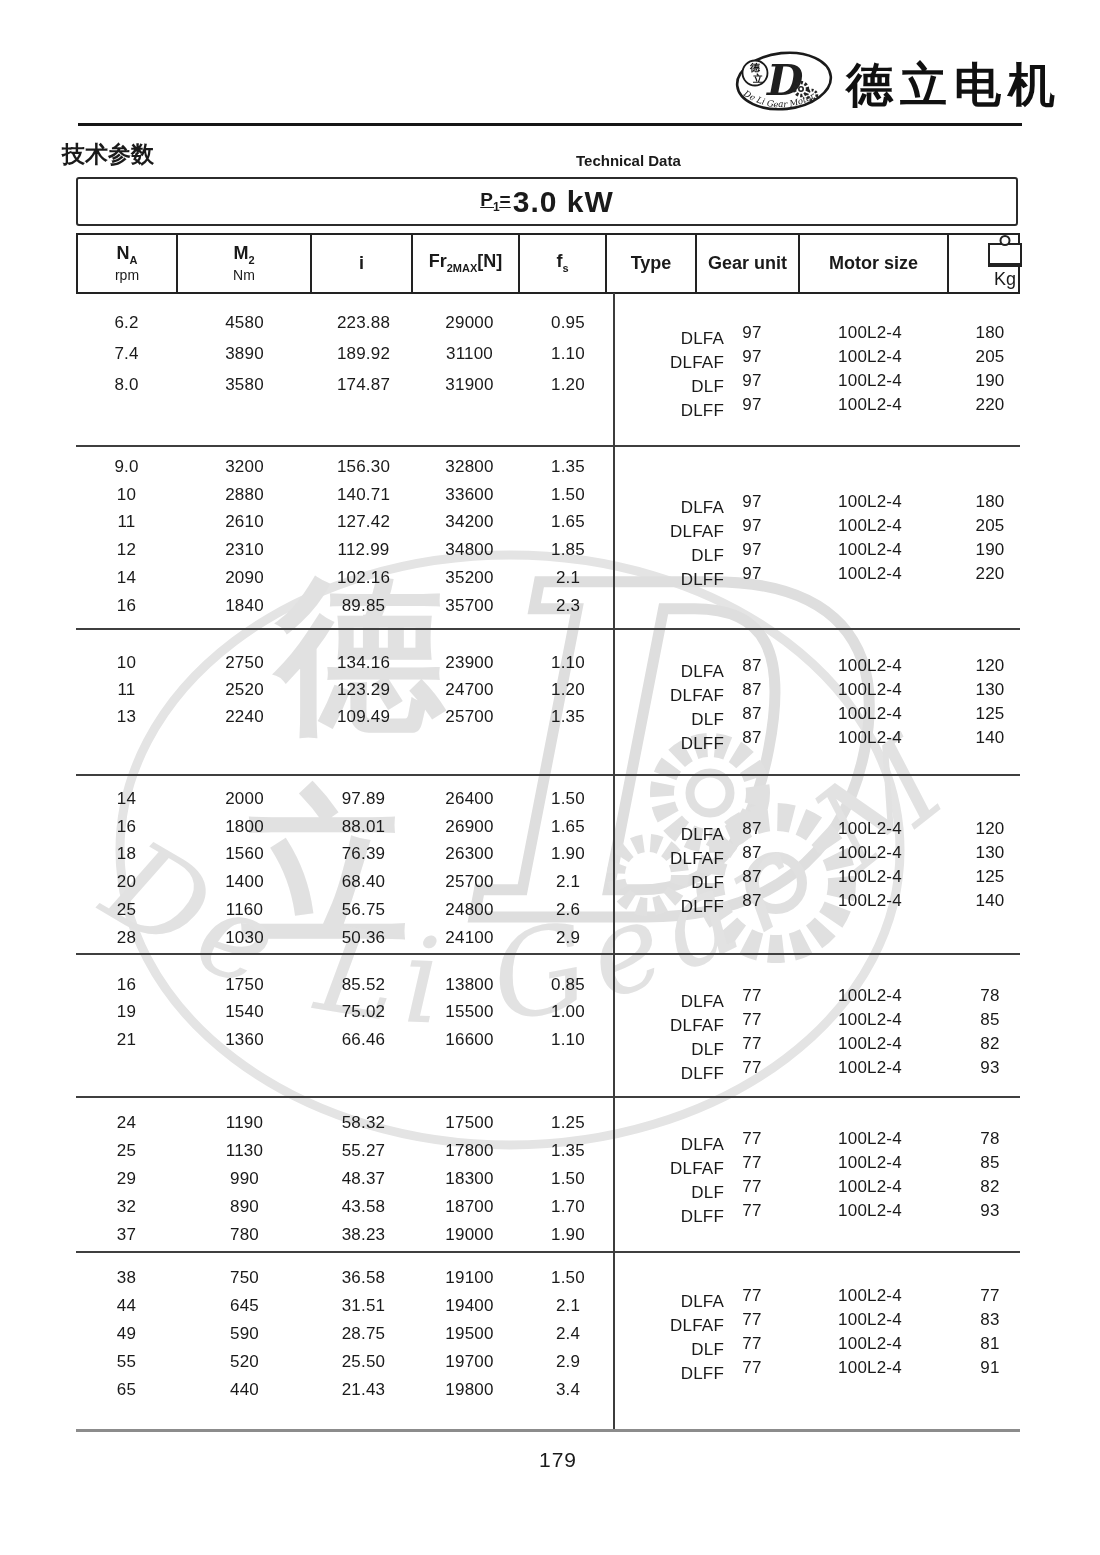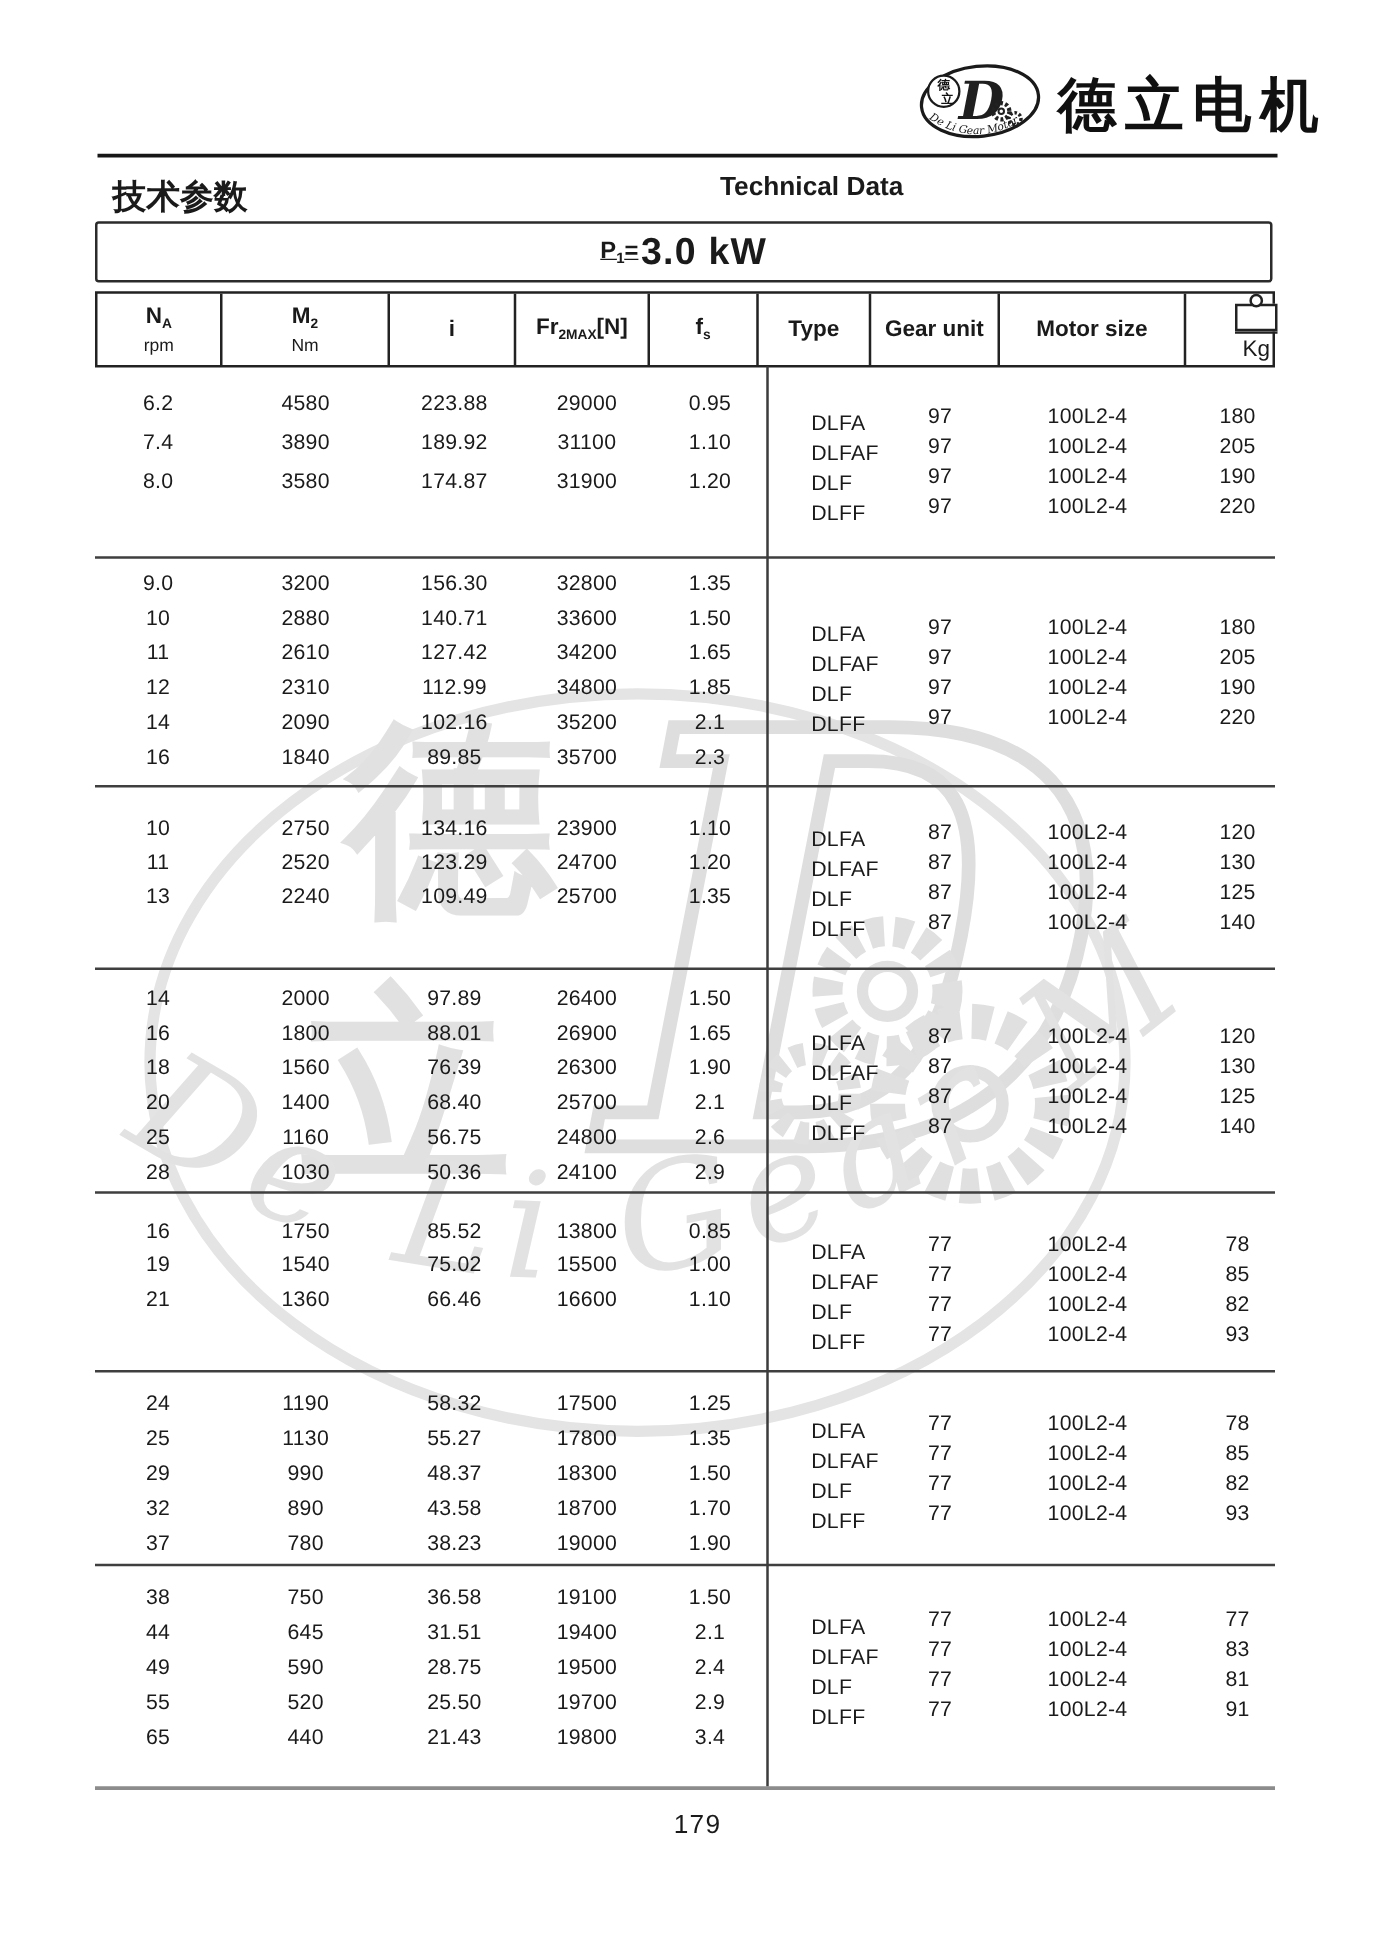--- a/index.html
+++ b/index.html
@@ -11,22 +11,22 @@
   .fg { position:absolute; inset:0; z-index:1; }
   .wm { position:absolute; left:70px; top:515px; z-index:0; pointer-events:none; }
 
   
   .logo-wrap { position:absolute; left:734px; top:50px; display:flex; align-items:center; }
   .brand {
     font-size:47px; font-weight:bold; letter-spacing:7px; margin-left:12px; line-height:1;
     font-family:"DejaVu Serif",serif; color:#101010; white-space:nowrap;
   }
   .top-rule { position:absolute; left:78px; top:123px; width:944px; height:3px; background:#161616; }
-  .sec-cn { position:absolute; left:90px; top:139px; font-size:27px; font-weight:bold; }
-  .sec-en { position:absolute; left:576px; top:138px; font-size:21px; font-weight:bold; }
+  .sec-cn { position:absolute; left:62px; top:139px; font-size:23px; font-weight:bold; }
+  .sec-en { position:absolute; left:576px; top:152px; font-size:15px; font-weight:bold; }
 
   .power-box {
     position:absolute; left:76px; top:177px; width:942px; height:49px;
     border:2px solid #2b2b2b; border-radius:3px; box-sizing:border-box;
     display:flex; align-items:center; justify-content:center; background:#fff;
   }
   .pbase { font-size:19px; font-weight:bold;text-decoration:underline; }
   .pbase sub { font-size:12px; }
   .pval { font-size:30px; font-weight:bold; letter-spacing:1px; margin-left:2px; }
 
@@ -59,21 +59,21 @@
   .vdiv { position:absolute; left:537px; top:0; width:2px; height:100%; background:#3c3c3c; z-index:2; }
   .block { display:flex; border-bottom:2px solid #3f3f3f; box-sizing:border-box; }
   .block:last-child { border-bottom:none; }
   .lzone { width:537px; display:flex; flex-direction:column; box-sizing:border-box; }
   .lrow { display:flex; height:var(--lrh,28px); align-items:center; flex:0 0 auto; }
   .lc { text-align:center; font-size:17px; letter-spacing:0.2px; }
   .lc.c0{width:101px}.lc.c1{width:135px}.lc.c2{width:103px}.lc.c3{width:109px}.lc.c4{width:88px}
   .vzone { flex:1 1 auto; display:flex; flex-direction:column; justify-content:center; }
   .vrow { display:flex; height:24px; align-items:center; flex:0 0 auto; }
   .vc { font-size:17px; letter-spacing:0.2px; }
-  .vc.type { width:112px; padding-left:37px; box-sizing:border-box; text-align:left;margin-top:12px; }
+  .vc.type { width:112px; padding-left:37px; box-sizing:border-box; text-align:right;margin-top:12px; }
   .vc.gear { width:56px; text-align:center; }
   .vc.motor { width:180px; text-align:center; }
   .vc.kg { width:60px; text-align:center; }
 
   .b1{height:154px}.b2{height:183px}.b3{height:146px}.b4{height:179px}
   .b5{height:143px}.b6{height:155px}.b7{height:179px}
   .b1 .lzone{padding-top:14px;--lrh:31px}
   .b2 .lzone{padding-top:6px;--lrh:27.8px}
   .b3 .lzone{padding-top:19px;--lrh:27px}
   .b4 .lzone{padding-top:9px;--lrh:27.8px}

